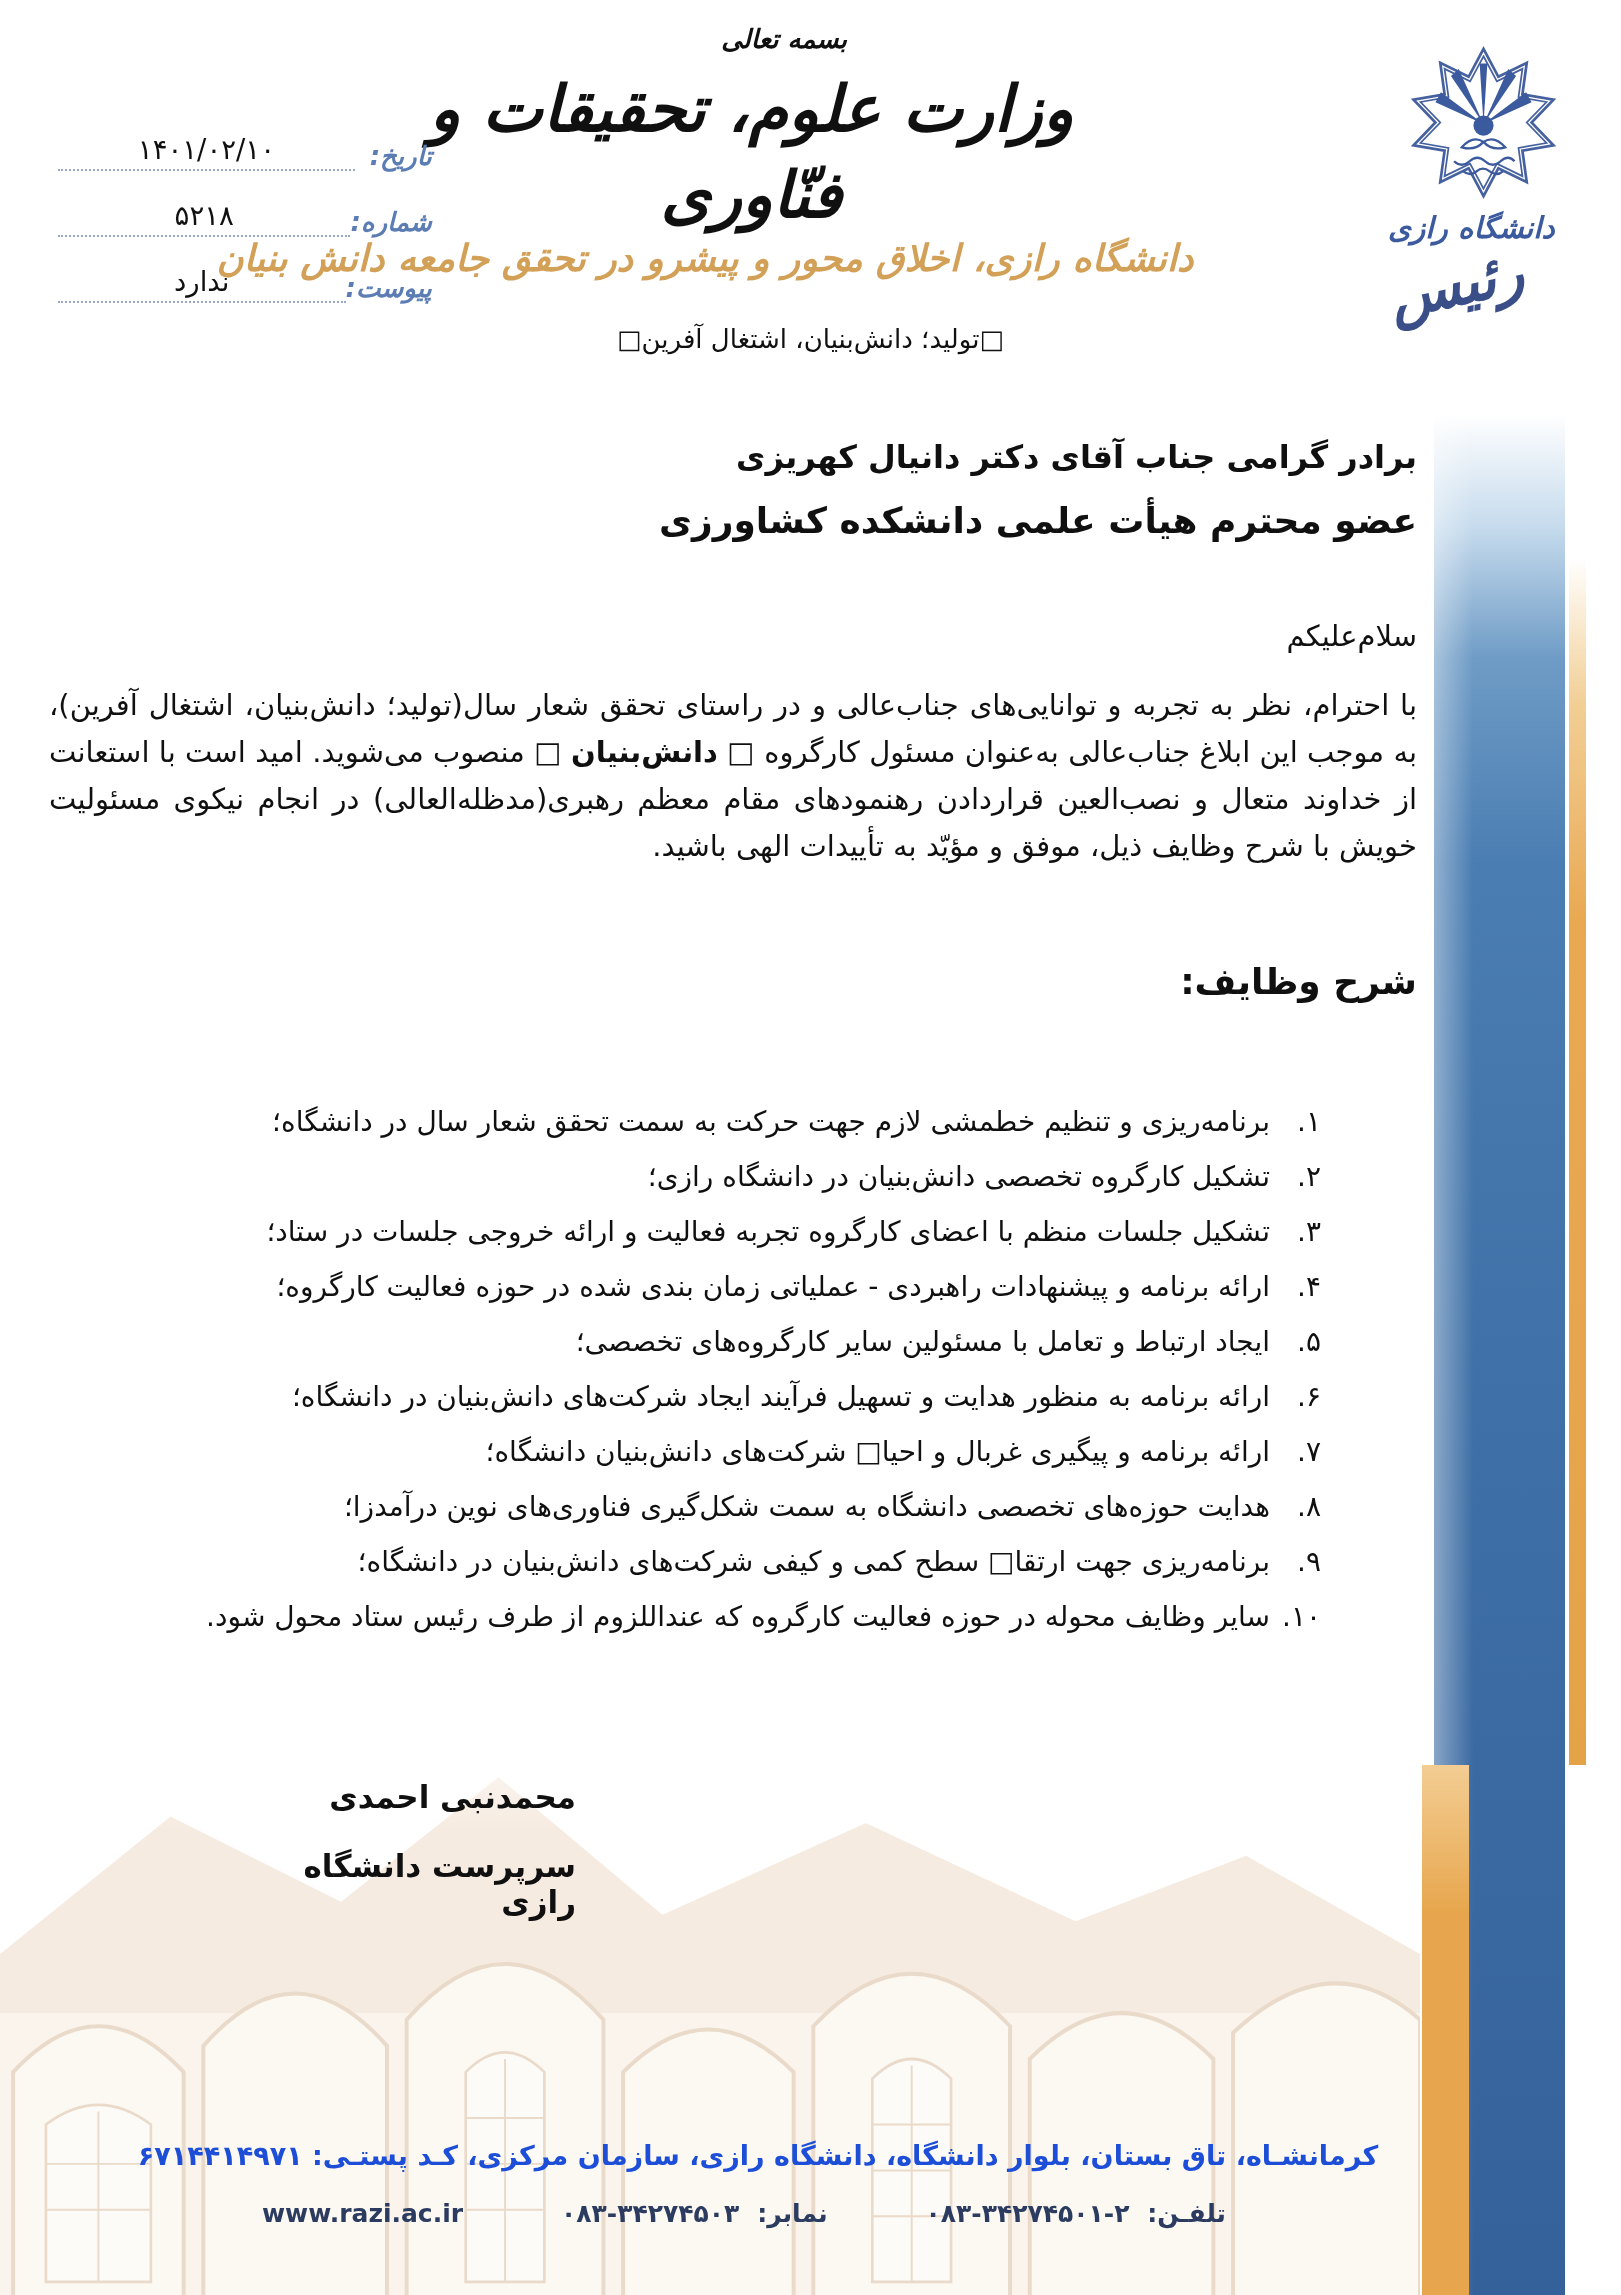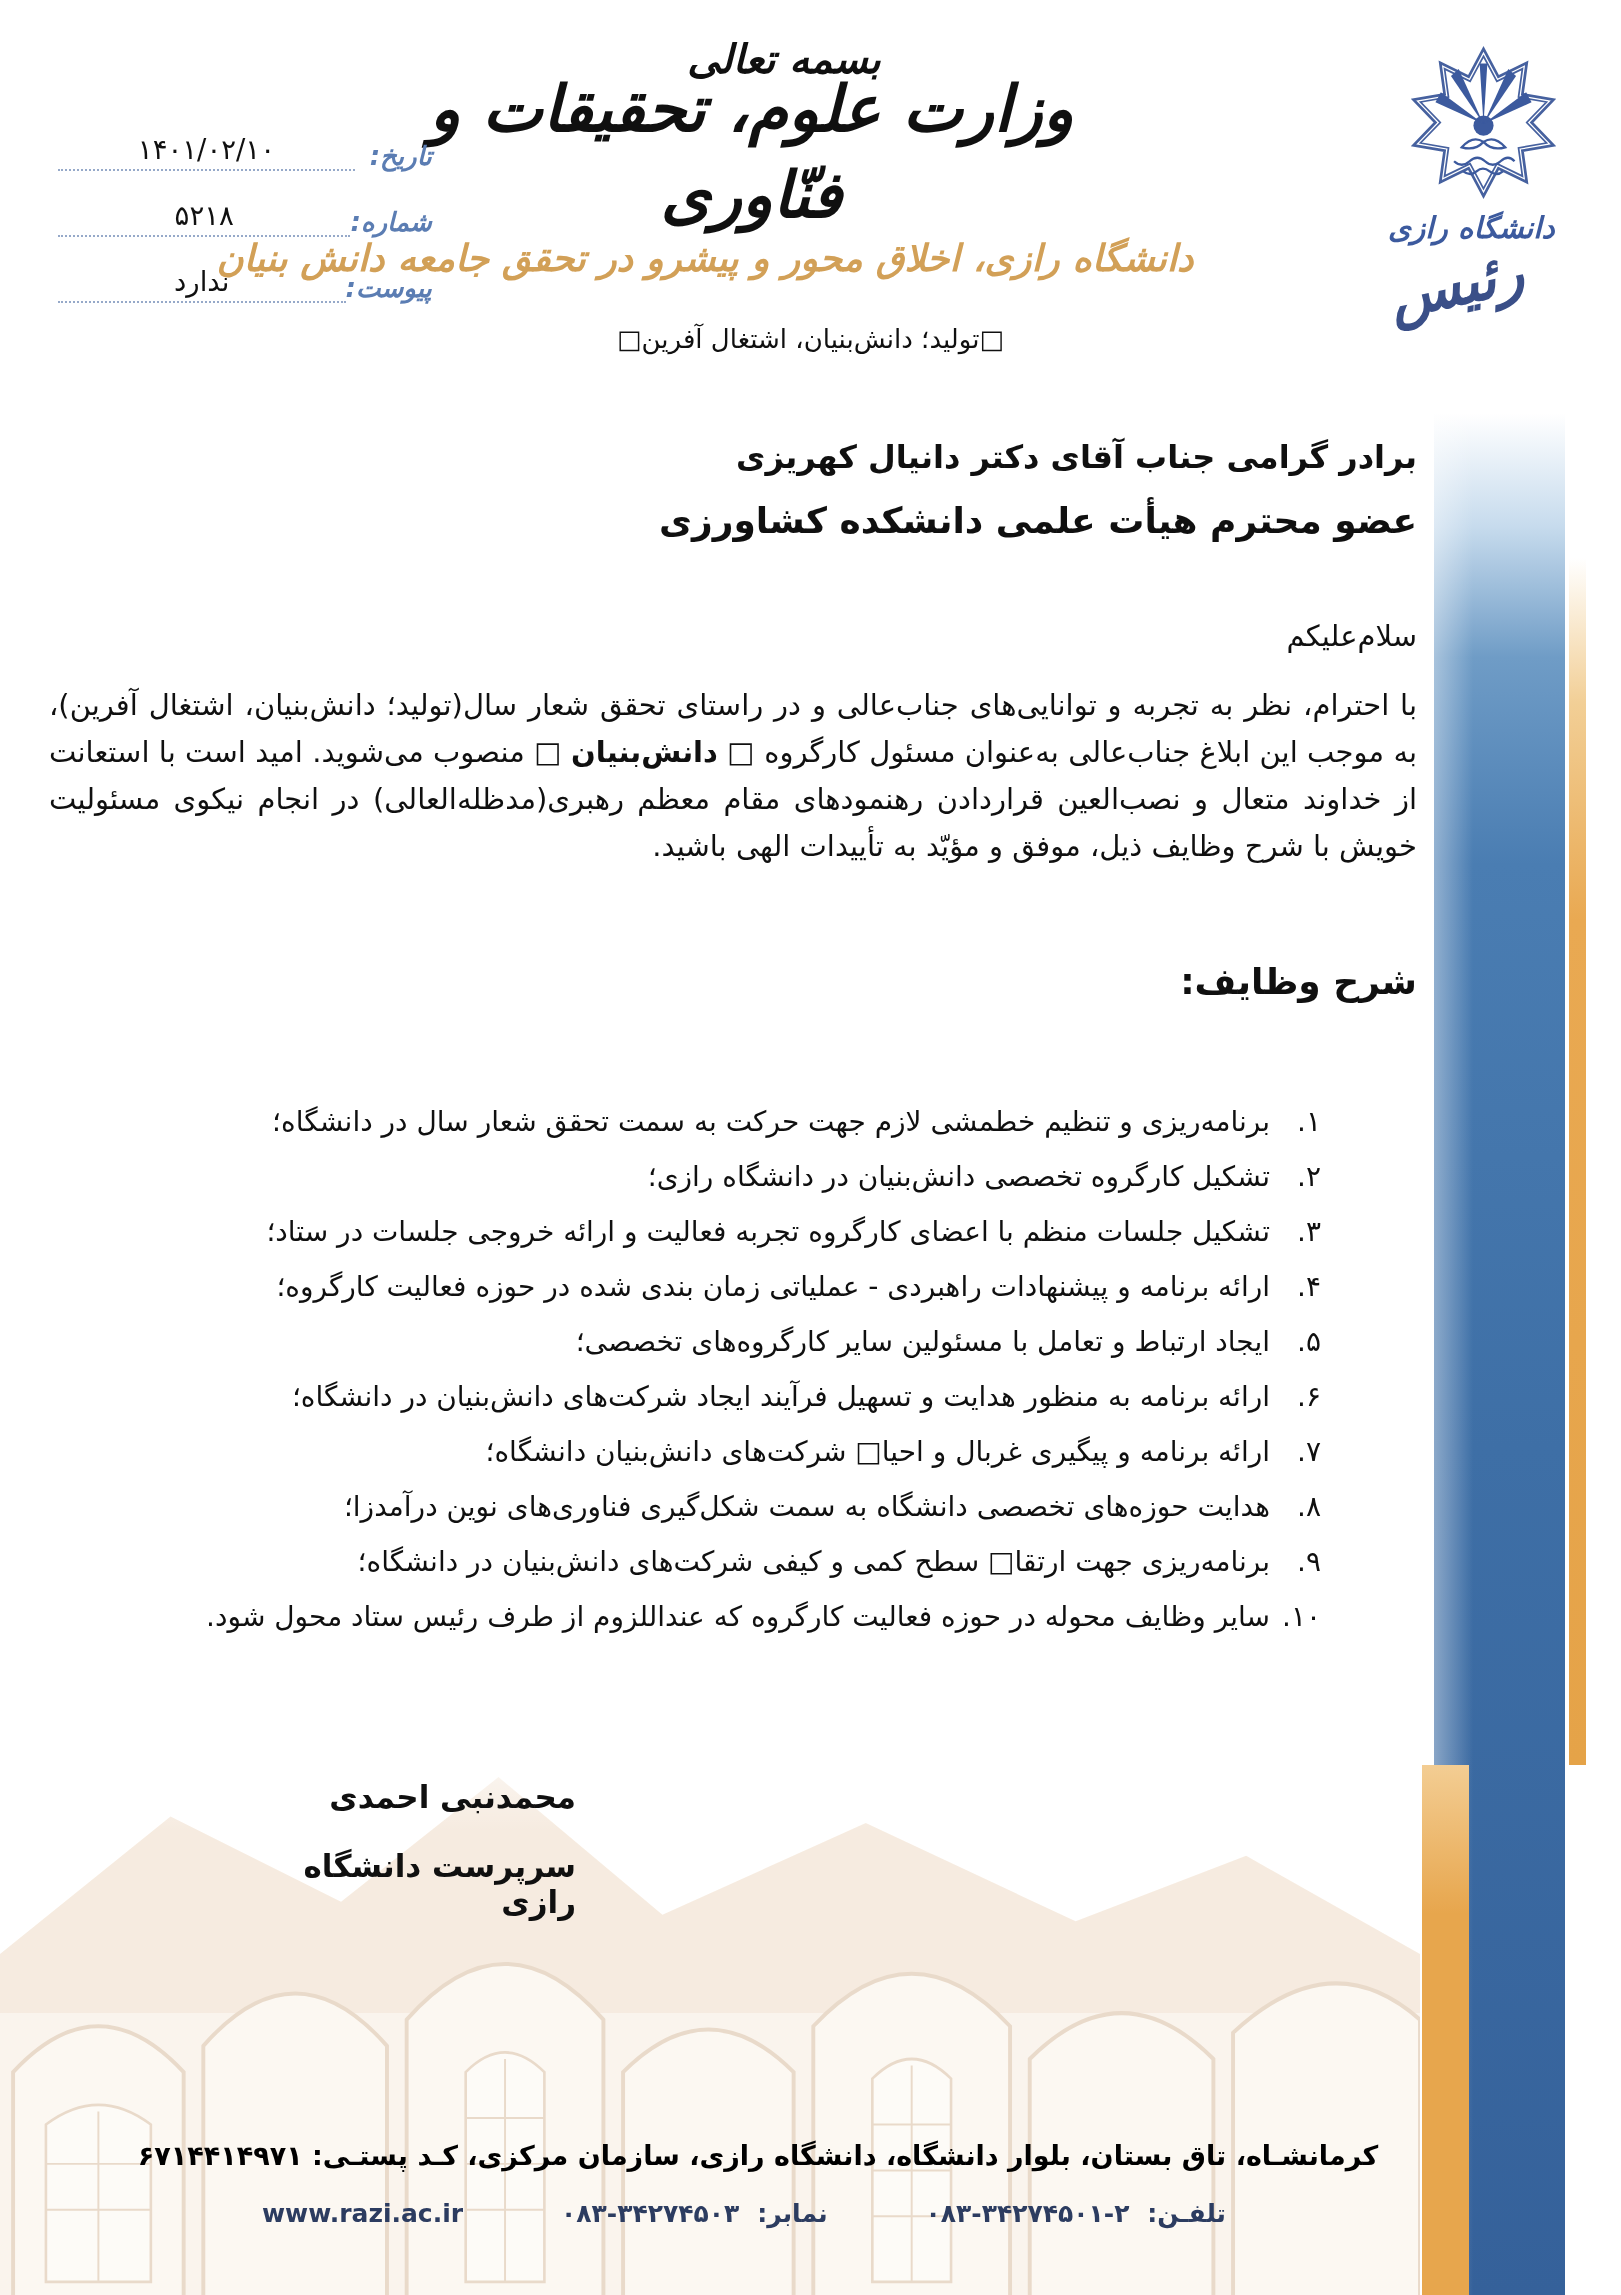--- a/index.html
+++ b/index.html
@@ -22,22 +22,22 @@
   }
   .band-orange-bottom {
     position:absolute; right:152px; top:1765px; bottom:0; width:47px;
     background:linear-gradient(to bottom, #f3cd93, #e7a64d 28%, #e7a64d);
   }
 
   
   .bg-art { position:absolute; left:0; bottom:0; width:1420px; height:590px; }
 
   
-  .bismillah { position:absolute; top:36px; left:669px; width:230px; text-align:center;
-    font-size:40px; font-weight:700; font-style:italic; }
+  .bismillah { position:absolute; top:24px; left:669px; width:230px; text-align:center;
+    font-size:26px; font-weight:700; font-style:italic; }
   .ministry { position:absolute; top:66px; left:420px; width:663px; text-align:center;
     font-size:64px; font-weight:700; font-style:italic; line-height:1.35; }
   .motto-gold { position:absolute; top:237px; left:216px; width:978px; text-align:center;
     font-size:37px; font-weight:700; font-style:italic; color:#d2a057; }
   .slogan { position:absolute; top:324px; left:617px; width:433px; text-align:left;
     font-size:26px; font-weight:400; }
 
   .logo-wrap { position:absolute; top:45px; right:43px; width:190px; text-align:left; }
   .logo-wrap svg { width:155px; height:155px; display:block; margin:0 auto; }
   .logo-caption { margin-top:10.5px; font-size:29.5px; font-weight:700; font-style:italic; color:#3c5a9e; }
@@ -65,21 +65,21 @@
   .duty { display:flex; align-items:flex-start; font-size:28px; line-height:55px; }
   .duty-num { flex:none; width:51px; }
   .duty-text { padding-left:6.6px; }
 
   .signature { position:absolute; top:1779px; left:268px; width:308px; 
     font-size:31px; font-weight:700; }
   .sig-name { margin-bottom:33px; }
 
   
   .footer-address { position:absolute; top:2140px; left:92px; width:1332px; text-align:center;
-    font-size:27px; font-weight:700; color:#000000; }
+    font-size:27px; font-weight:700; color:#1d4ed8; }
   .footer-contact { position:absolute; top:2199px; left:262px; width:964px;
     display:flex; justify-content:space-between; align-items:baseline;
     font-size:25px; font-weight:700; color:#2c3c60; }
   .contact-seg span { display:inline-block; }
   .contact-label { margin-left:9.2px; }
 </style>
 </head>
 <body>
 
 <div class="page">

